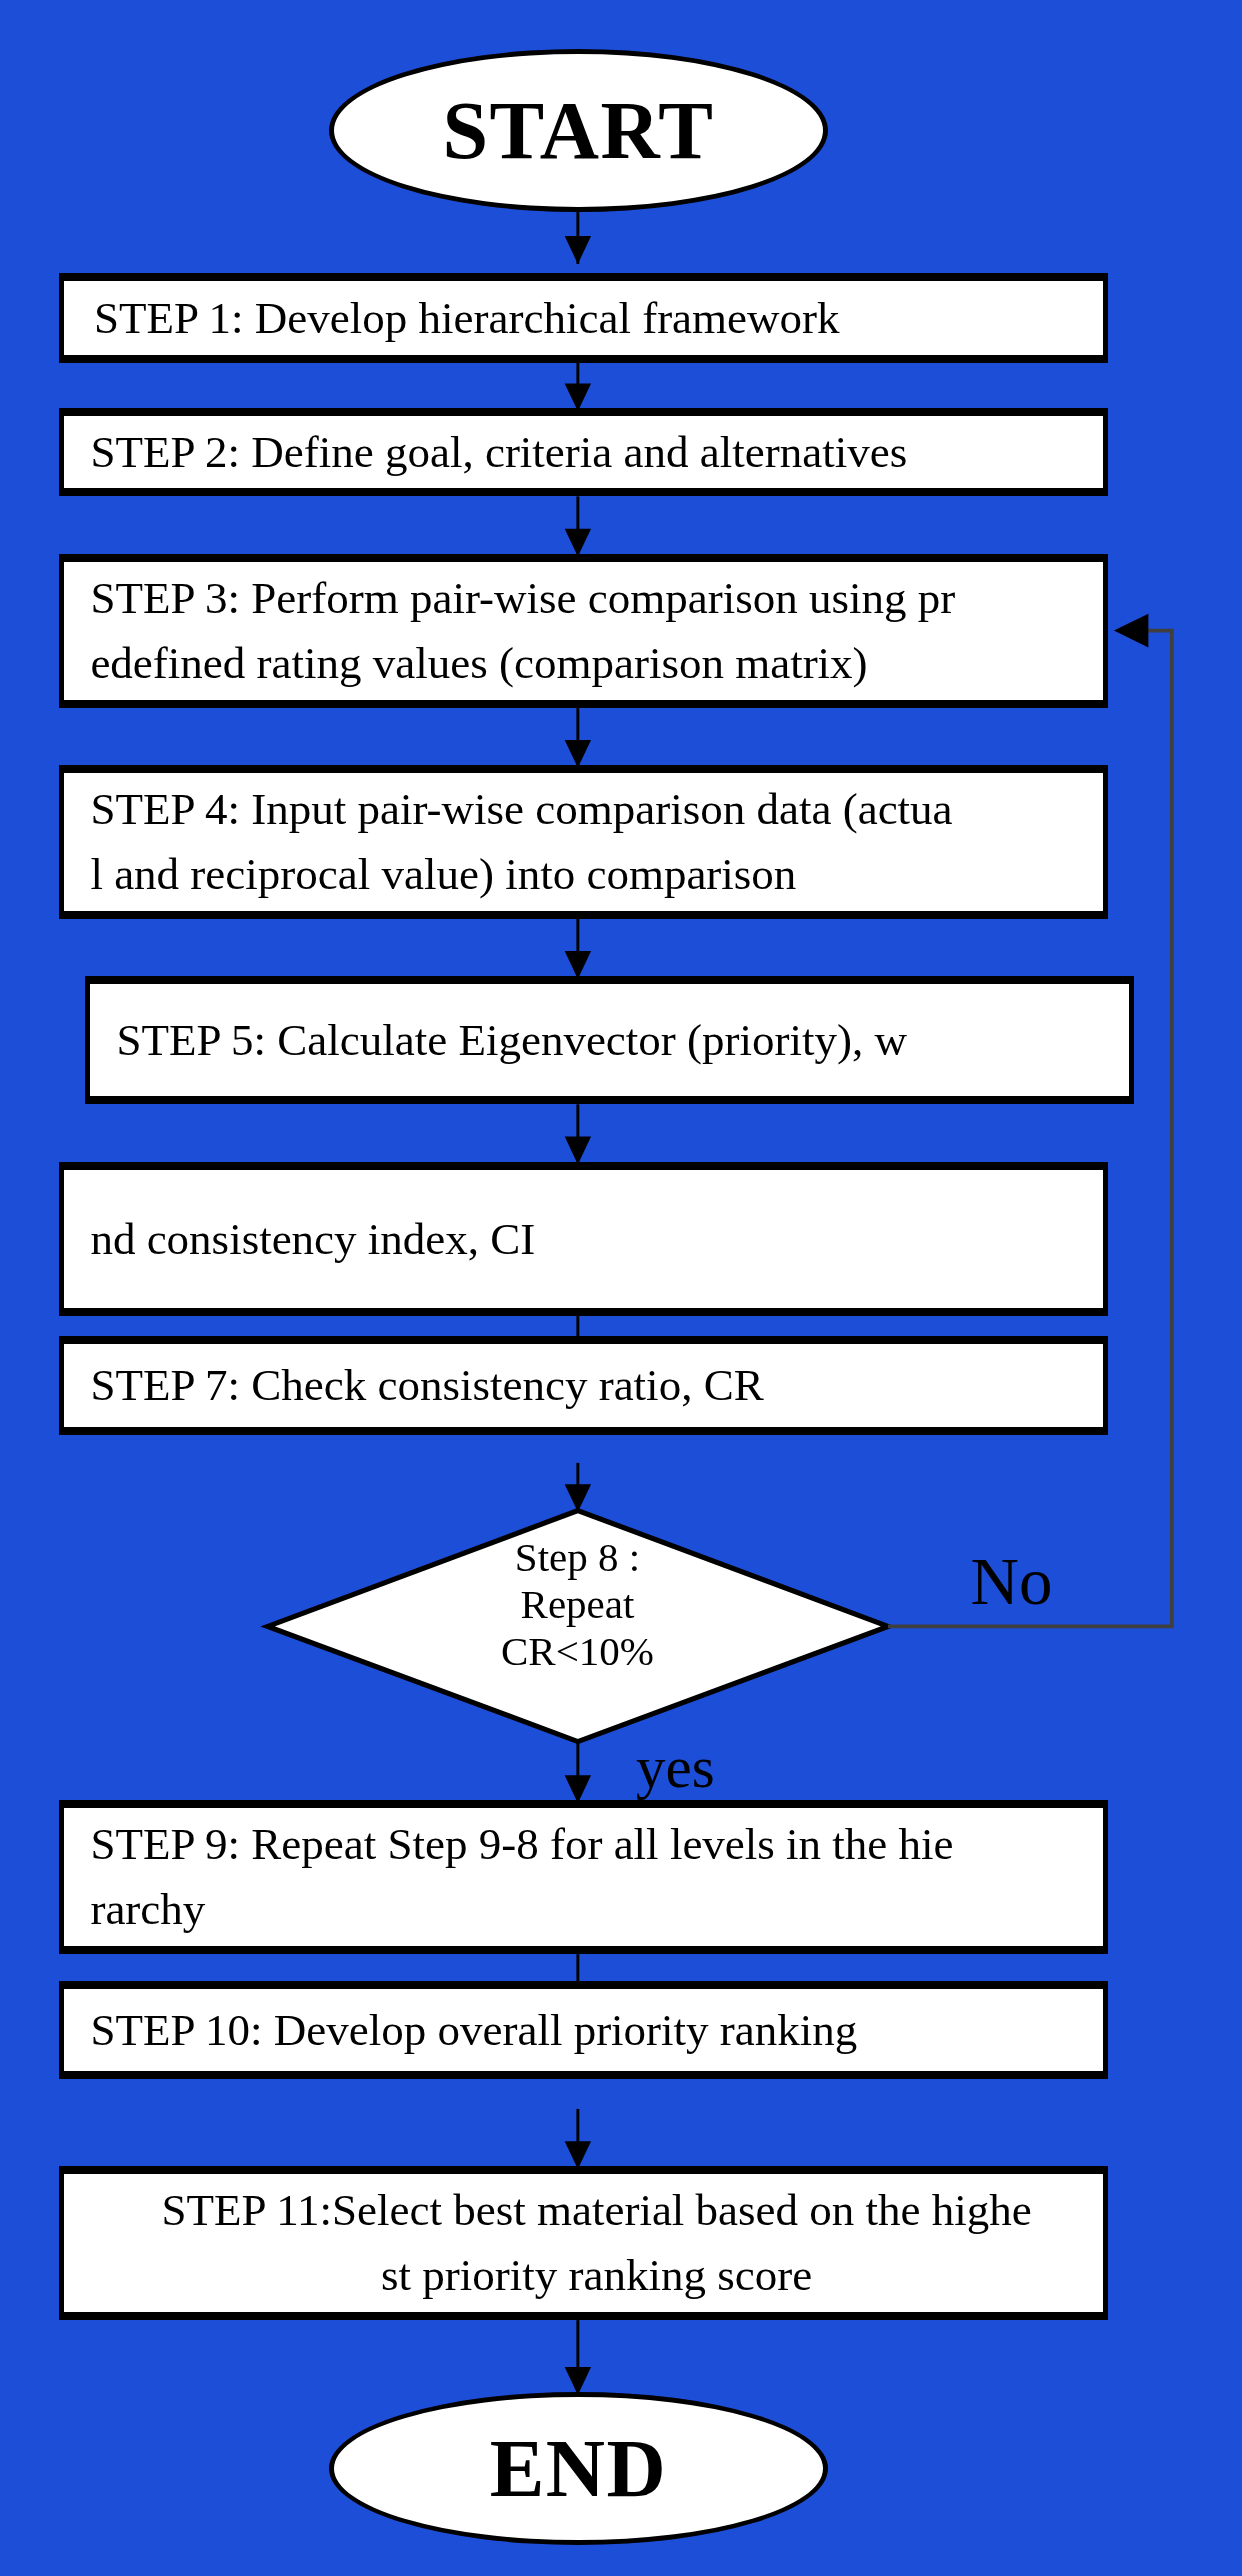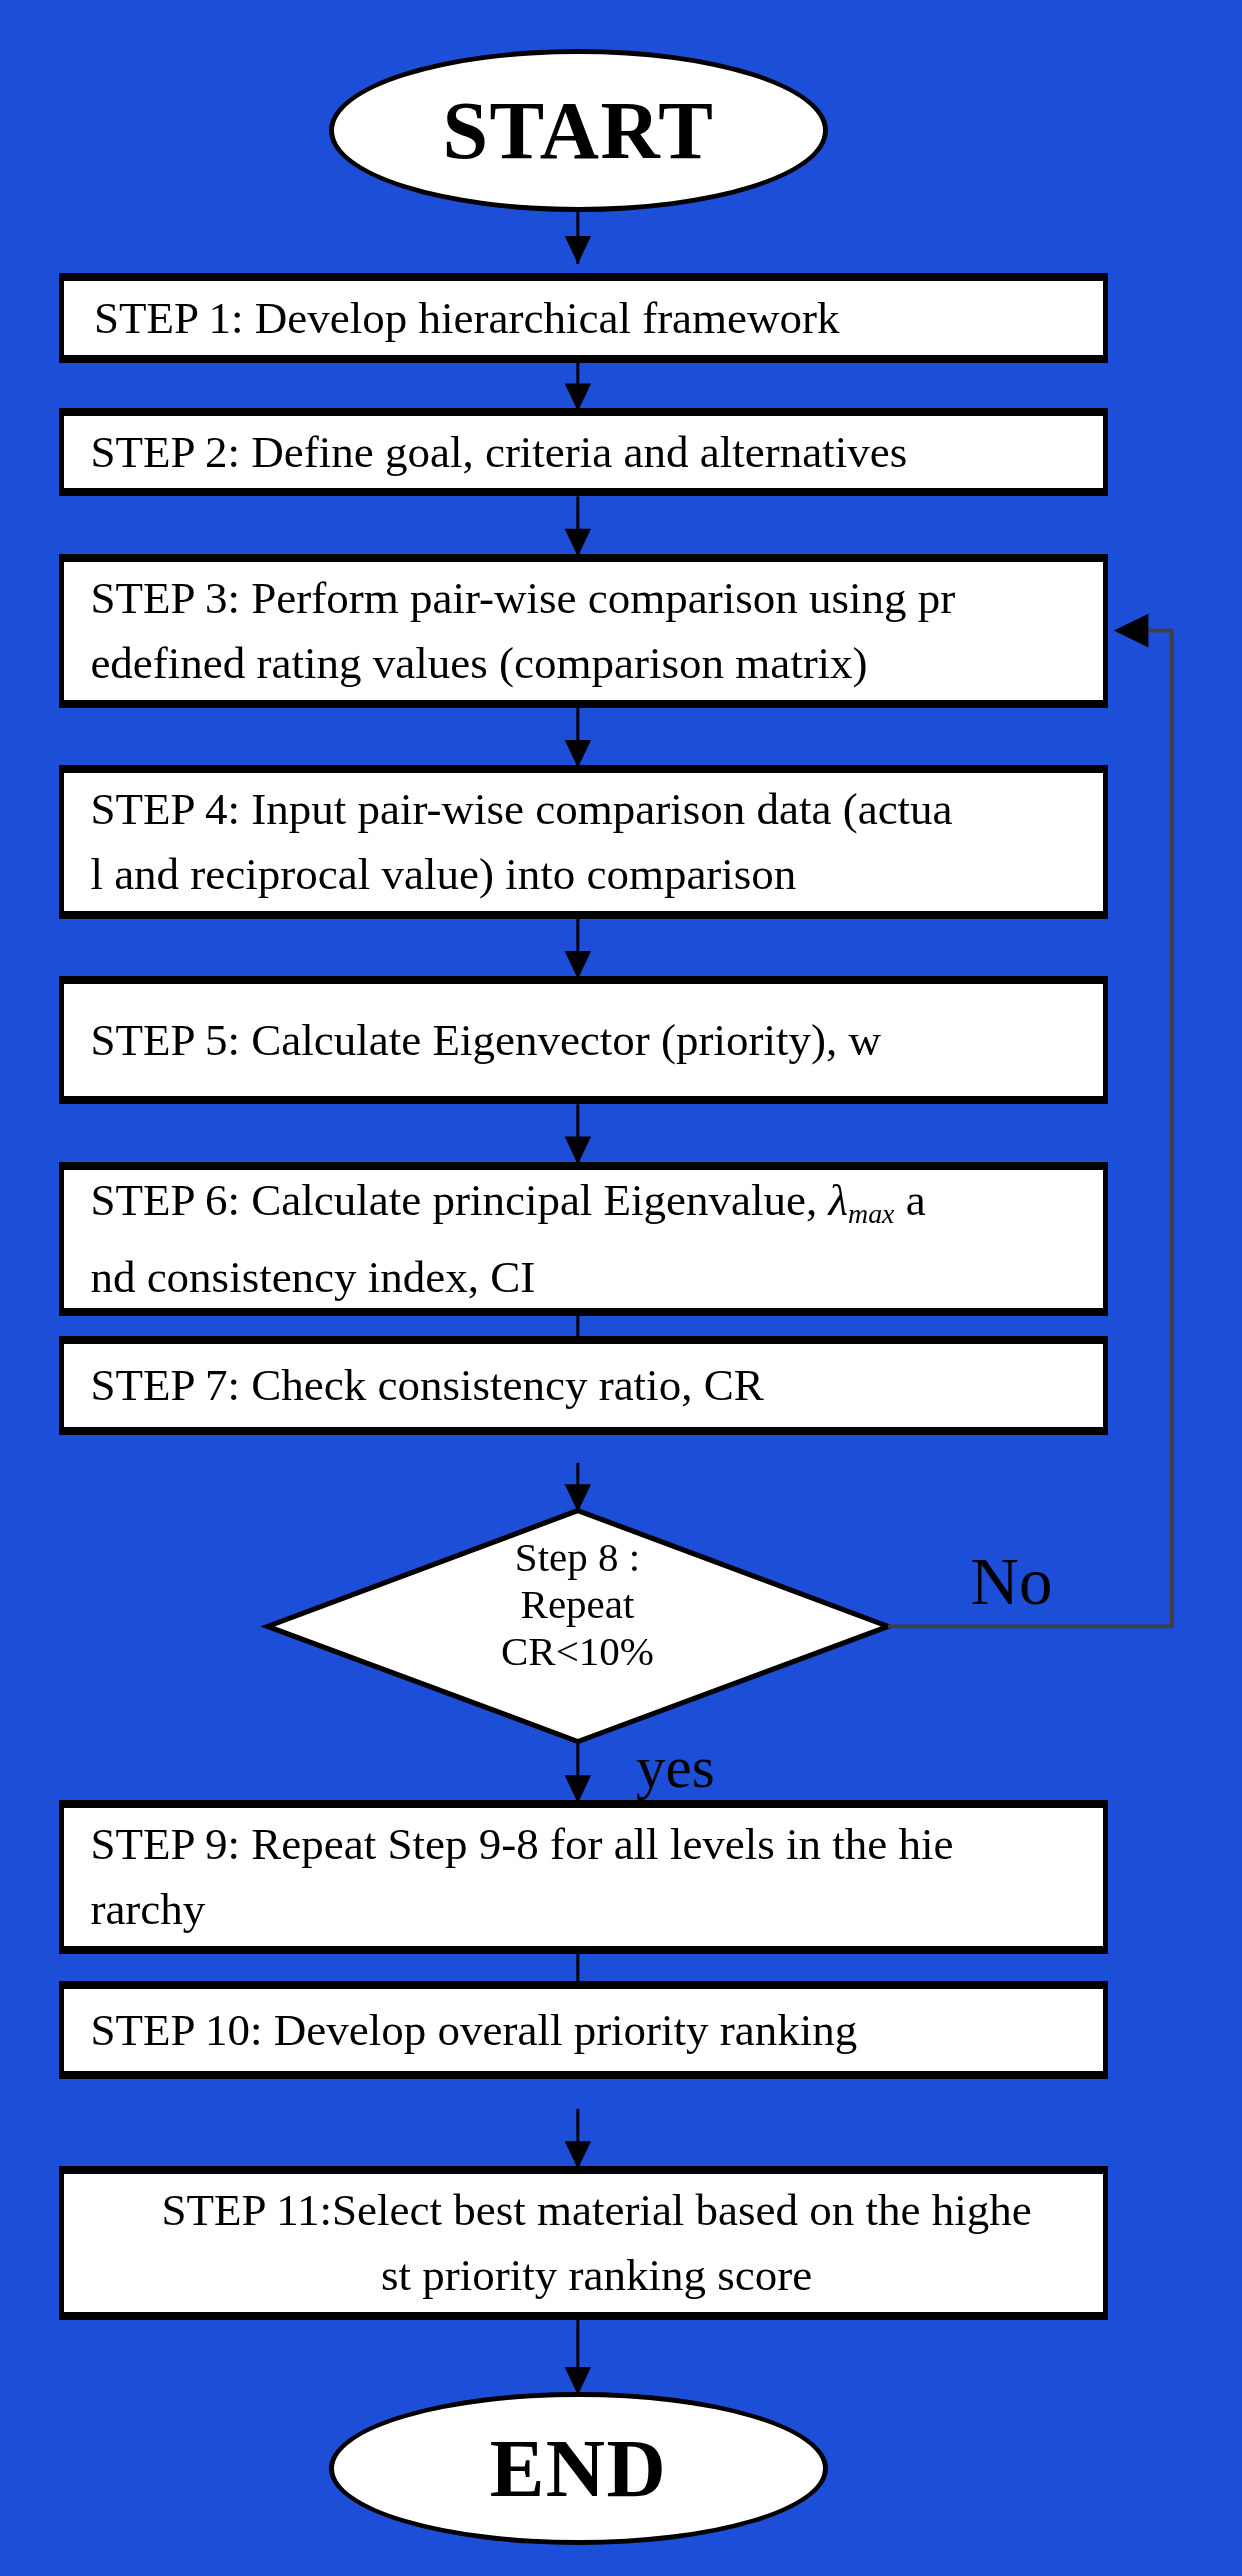--- a/index.html
+++ b/index.html
@@ -13,21 +13,21 @@
     position:absolute;left:59px;width:1049px;box-sizing:border-box;
     background:#ffffff;border:5.1px solid #000;border-top-width:8px;border-bottom-width:8px;
     display:flex;flex-direction:column;justify-content:center;
     padding-left:26.4px;font-size:45px;white-space:nowrap;
   }
   .pbox .line{line-height:65px;}
   #box1{top:273px;height:90px;padding-left:30px;}
   #box2{top:408px;height:88px;}
   #box3{top:554px;height:154px;}
   #box4{top:765px;height:154px;}
-  #box5{top:976px;height:128px;}
+  #box5{top:976px;height:128px;margin-left:26px;}
   #box6{top:1162px;height:154px;}
   #box7{top:1336px;height:99px;}
   #box9{top:1800px;height:154px;}
   #box10{top:1981px;height:98px;}
   #box11{top:2166px;height:154px;text-align:center;}
   
   .terminal{
     position:absolute;left:329px;width:499px;box-sizing:border-box;
     border:5.1px solid #000;border-radius:50%;background:#ffffff;
     display:flex;align-items:center;justify-content:center;
@@ -98,21 +98,20 @@
   <div class="pbox" id="box4">
     <div class="line">STEP 4: Input pair-wise comparison data (actua</div>
     <div class="line">l and reciprocal value) into comparison</div>
   </div>
 
   <div class="pbox" id="box5">
     <div class="line">STEP 5: Calculate Eigenvector (priority), w</div>
   </div>
 
   <div class="pbox" id="box6">
-    <div class="line"><span>STEP 6: Calculate principal Eigenvalue, </span><span class="lambda">λ</span><span class="lambda-sub">max</span><span> a</span></div>
     <div class="line">nd consistency index, CI</div>
   </div>
 
   <div class="pbox" id="box7">
     <div class="line">STEP 7: Check consistency ratio, CR</div>
   </div>
 
   <div class="diamond-text">
     <div>Step 8 :</div>
     <div>Repeat</div>

